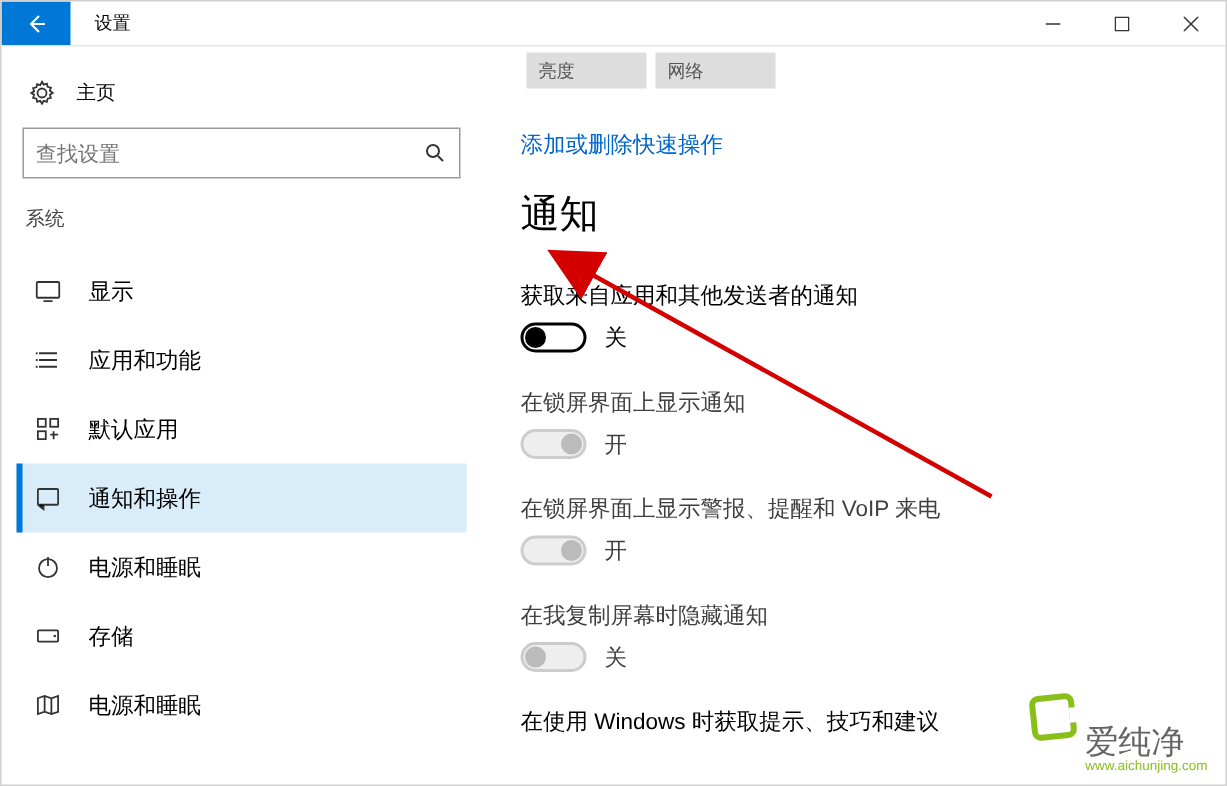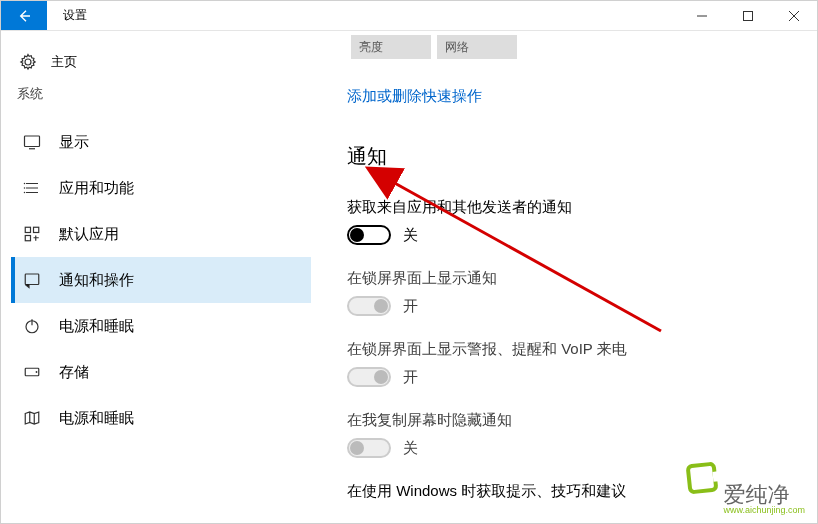--- a/index.html
+++ b/index.html
@@ -21,23 +21,23 @@
   .searchbox svg { width: 16px; height: 16px; color: #333; }
   .section-label { font-size: 13px; color: #444; padding: 0 6px 16px 6px; }
   .nav-list { display: flex; flex-direction: column; }
   .nav-item { display: flex; align-items: center; gap: 18px; height: 46px; padding: 0 12px; font-size: 15px; color: #000; position: relative; }
   .nav-item.active { background: #d9ecf9; }
   .nav-item.active::before { content:""; position:absolute; left:0; top:0; bottom:0; width:4px; background:#0078d7; }
   .nav-item svg { width: 18px; height: 18px; color: #333; flex-shrink: 0; }
   .content { flex: 1; padding: 0 18px 0 26px; overflow: hidden; position: relative; }
   .tab-strip { display: flex; gap: 6px; margin-top: 4px; margin-left: 4px; }
   .tab { width: 80px; height: 24px; background: #ddd; border-top-left-radius:0; display:flex; align-items:center; padding:0 8px; font-size:12px; color:#555; overflow:hidden; }
-  .link-row { margin-top: 28px; margin-bottom: 37px; }
+  .link-row { margin-top: 28px; margin-bottom: 19px; }
   .link-row a { font-size: 15px; color: #0066cc; text-decoration: none; }
-  .h1 { font-size: 20px; font-weight: 400; margin-bottom: 28px; }
+  .h1 { font-size: 26px; font-weight: 400; margin-bottom: 28px; }
   .setting { margin-bottom: 24px; }
   .setting.disabled .label, .setting.disabled .state-text { color: #404040; }
   .label { font-size: 15px; color: #000; margin-bottom: 8px; }
   .toggle-row { display: flex; align-items: center; gap: 12px; }
   .toggle { width: 44px; height: 20px; border-radius: 10px; position: relative; }
   .toggle.off { border: 2px solid #000; background: #fff; }
   .toggle.off .knob { position: absolute; left: 1px; top: 1px; width: 14px; height: 14px; border-radius: 50%; background: #000; }
   .toggle.disabled { border: 2px solid #ccc; background: #eee; }
   .toggle.disabled .knob { position: absolute; left: 1px; top: 1px; width: 14px; height: 14px; border-radius: 50%; background: #bbb; }
   .toggle.disabled.val-on .knob { left: auto; right: 1px; }
@@ -80,20 +80,27 @@
 </div>
 
 <div class="body-area">
   <div class="sidebar">
     <div class="home-row">
       <svg viewBox="0 0 24 24">
           <path fill="none" stroke="currentColor" stroke-width="1.6" d="M12 8a4 4 0 100 8 4 4 0 000-8zM12 2l1.5 2.5 2.8-.9 0.7 2.9 2.9.7-.9 2.8L21.5 12l-2.5 1.5.9 2.8-2.9.7-.7 2.9-2.8-.9L12 21.5l-1.5-2.5-2.8.9-.7-2.9-2.9-.7.9-2.8L2.5 12l2.5-1.5-.9-2.8 2.9-.7.7-2.9 2.8.9z"></path>
         </svg>
       <span>主页</span>
     </div>
+    <div class="searchbox">
+      <input placeholder="查找设置" style="">
+      <svg viewBox="0 0 24 24">
+          <circle cx="10" cy="10" r="6" fill="none" stroke="currentColor" stroke-width="2"></circle>
+          <path stroke="currentColor" stroke-width="2" d="M15 15l5 5"></path>
+        </svg>
+    </div>
     <div class="section-label">系统</div>
     <div class="nav-list">
       <div class="nav-item">
         <svg viewBox="0 0 24 24">
             <rect x="2" y="4" width="20" height="14" rx="1" fill="none" stroke="currentColor" stroke-width="1.6"></rect>
             <path stroke="currentColor" stroke-width="1.6" d="M8 21h8"></path>
           </svg>
         <span>显示</span>
       </div>
       <div class="nav-item">

